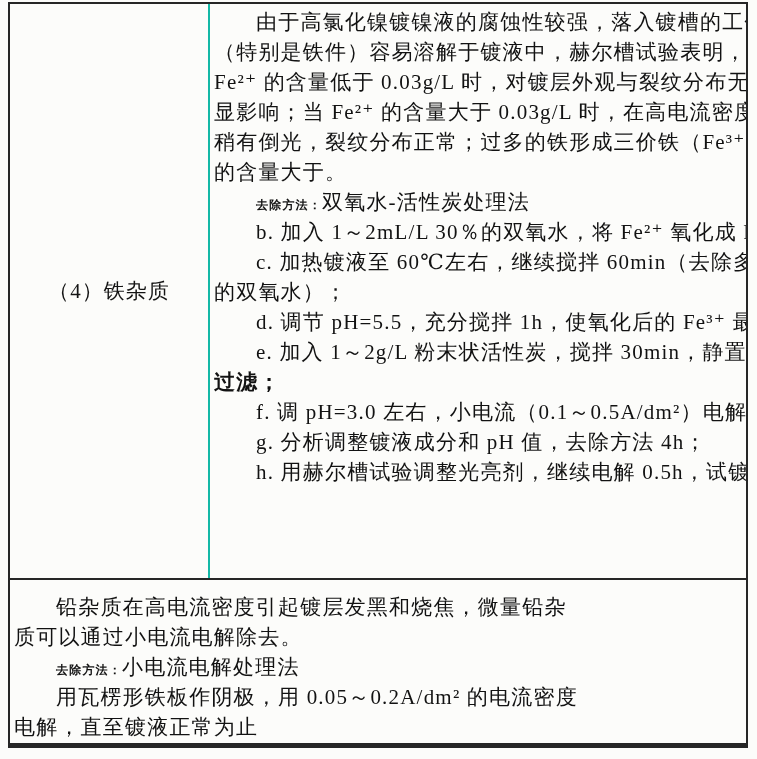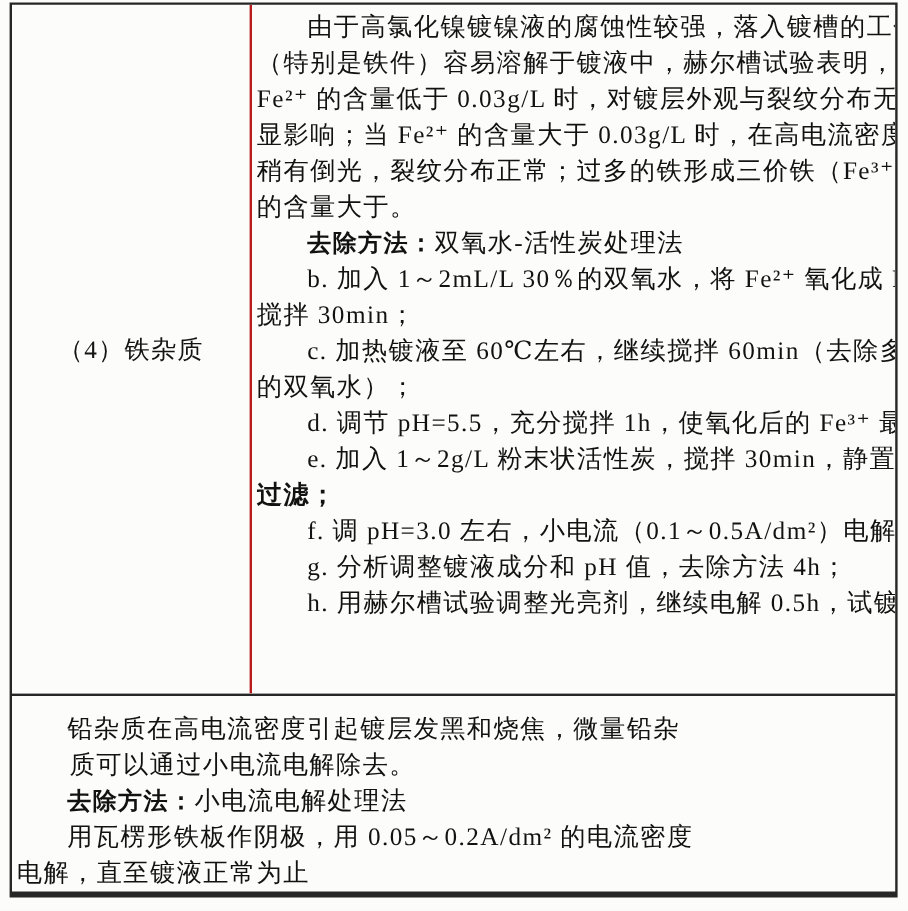--- a/index.html
+++ b/index.html
@@ -36,21 +36,21 @@
   .row-iron {
     height: 576px;
     border-bottom: 2px solid #262626;
     flex: 0 0 auto;
   }
   .row-lead { flex: 1 1 auto; }
   .label-cell {
     width: 200px;
     flex: 0 0 200px;
     box-sizing: border-box;
-    border-right: 2px solid #b91c1c;
+    border-right: 2px solid #14b8a6;
     display: flex;
     align-items: center;
     justify-content: center;
     font-size: 21px;
     letter-spacing: 1px;
     color: #141414;
   }
   .text-cell {
     flex: 1 1 auto;
     box-sizing: border-box;
@@ -62,21 +62,21 @@
     overflow: hidden;
   }
   .row-lead .text-cell { padding-top: 12px; }
   .line {
     white-space: nowrap;
     height: 30px;
   }
   .line .bold {
     font-weight: 700;
     font-family: "Liberation Sans", "DejaVu Sans", sans-serif;
-    font-size: 20px;
+    font-size: 12px;
   }
 </style>
 </head>
 <body>
 
 <div class="page">
   <div class="table">
 
     <div class="row row-iron">
       <div class="cell label-cell">
@@ -110,23 +110,20 @@
 
           <div class="line" style="text-indent: 2em;">
             <span class="bold">去除方法：</span><span>双氧水-活性炭处理法</span>
           </div>
 
 
           <div class="line" style="text-indent: 2em;">
             <span class="bold"></span><span>b. 加入 1～2mL/L 30％的双氧水，将 Fe²⁺ 氧化成 Fe³⁺，</span>
           </div>
 
-          <div class="line" style="text-indent: 0em;">
-            <span class="bold"></span><span>搅拌 30min；</span>
-          </div>
 
           <div class="line" style="text-indent: 2em;">
             <span class="bold"></span><span>c. 加热镀液至 60℃左右，继续搅拌 60min（去除多余</span>
           </div>
 
           <div class="line" style="text-indent: 0em;">
             <span class="bold"></span><span>的双氧水）；</span>
           </div>
 
           <div class="line" style="text-indent: 2em;">
@@ -156,21 +153,21 @@
         </div>
     </div>
 
     <div class="row row-lead">
       <div class="cell text-cell">
 
           <div class="line" style="text-indent: 2em;">
             <span class="bold"></span><span>铅杂质在高电流密度引起镀层发黑和烧焦，微量铅杂</span>
           </div>
 
-          <div class="line" style="text-indent: 0em; margin-left: 44px;">
+          <div class="line" style="text-indent: 0em;">
             <span class="bold"></span><span>质可以通过小电流电解除去。</span>
           </div>
 
           <div class="line" style="text-indent: 2em;">
             <span class="bold">去除方法：</span><span>小电流电解处理法</span>
           </div>
 
           <div class="line" style="text-indent: 2em;">
             <span class="bold"></span><span>用瓦楞形铁板作阴极，用 0.05～0.2A/dm² 的电流密度</span>
           </div>

